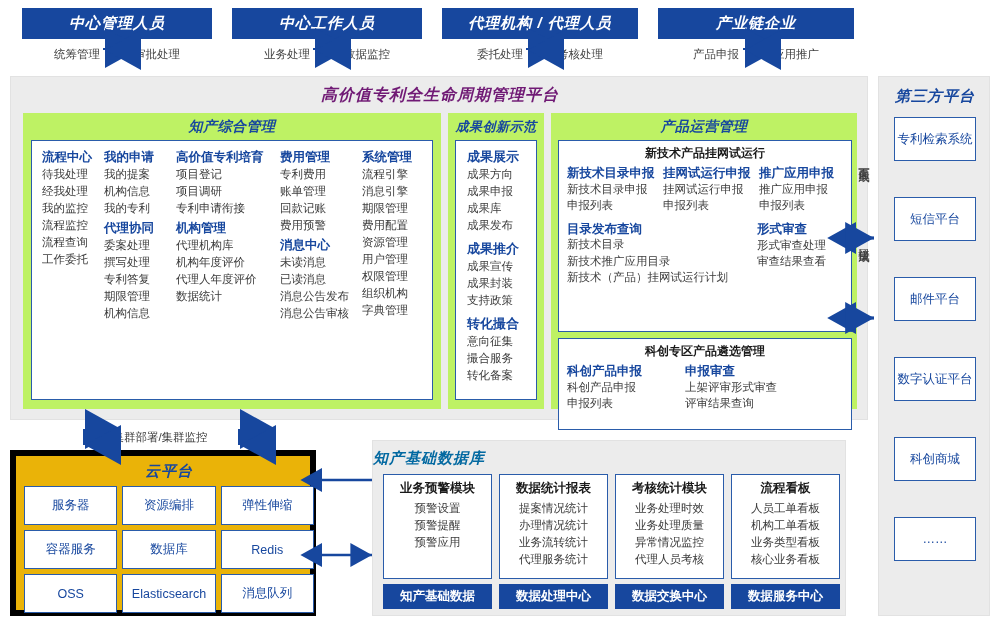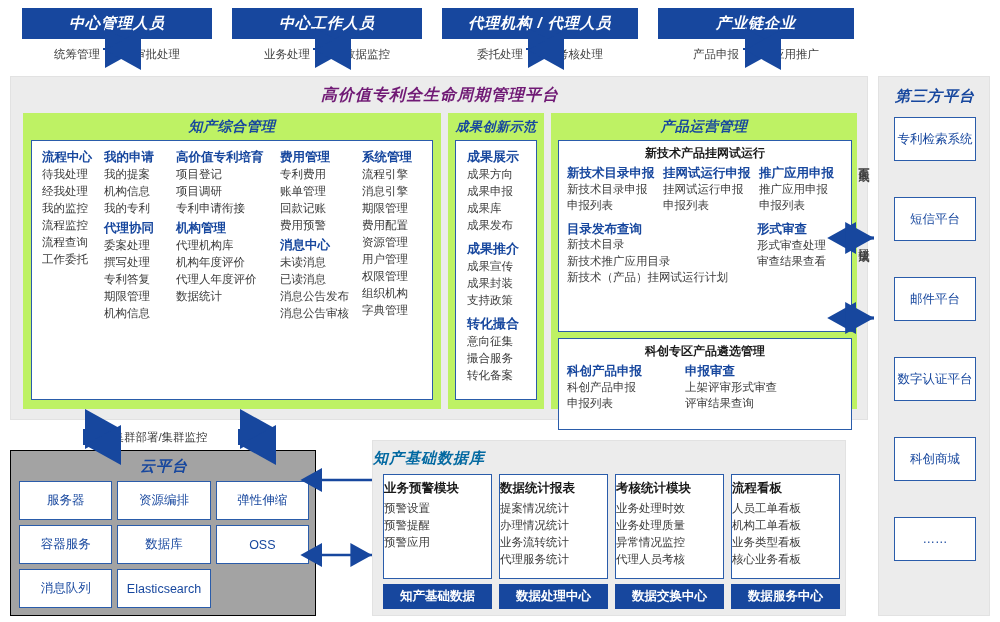--- a/index.html
+++ b/index.html
@@ -65,42 +65,42 @@
     text-align:center;font-size:15px;font-weight:bold;font-style:italic;
     color:#17479e;letter-spacing:1px;
   }
   .tp-box{
     background:#fff;border:1.5px solid #2a5caa;
     display:flex;align-items:center;justify-content:center;
     font-size:12.5px;color:#17479e;font-weight:normal;
   }
 
   
-  .cloud{background:#a3a3a3;border:1px solid #000000;}
+  .cloud{background:#eab308;border:6px solid #000000;}
   .cloud-title{
     text-align:center;font-size:15px;font-weight:bold;font-style:italic;
     color:#17479e;letter-spacing:1px;
   }
   .cloud-grid{display:grid;grid-template-columns:repeat(3,1fr);gap:5px;padding:0 8px;}
   .cloud-cell{
     background:#fff;border:1.5px solid #2a5caa;height:37px;
     display:flex;align-items:center;justify-content:center;
     font-size:12.5px;color:#17479e;
   }
   .cluster-label{font-size:11.5px;color:#3b3b3b;text-align:center;}
 
   
   .db{background:#ececec;border:1px solid #e2e2e2;}
   .db-title{
     text-align:left;font-size:15px;font-weight:bold;font-style:italic;
     color:#0369a1;letter-spacing:1px;
   }
   .db-col{
     background:#fff;border:1.5px solid #2a5caa;
-    display:flex;flex-direction:column;align-items:flex-start;
+    display:flex;flex-direction:column;align-items:center;
   }
   .db-col-head{font-size:12.5px;font-weight:bold;color:#1a1a1a;padding:5px 0 3px;}
   .db-col-item{font-size:11.5px;color:#3b3b3b;line-height:17px;}
   .db-foot{
     background:#17479e;color:#fff;font-size:12.5px;font-weight:bold;
     display:flex;align-items:center;justify-content:center;height:25px;
   }
 </style>
 </head>
 <body>
@@ -325,27 +325,30 @@
       <div class="cloud-cell">
         <span>弹性伸缩</span>
       </div>
       <div class="cloud-cell">
         <span>容器服务</span>
       </div>
       <div class="cloud-cell">
         <span>数据库</span>
       </div>
       <div class="cloud-cell">
+        <span>Redis</span>
+      </div>
+      <div class="cloud-cell">
         <span>OSS</span>
       </div>
       <div class="cloud-cell">
+        <span>Elasticsearch</span>
+      </div>
+      <div class="cloud-cell">
         <span>消息队列</span>
-      </div>
-      <div class="cloud-cell">
-        <span>Elasticsearch</span>
       </div>
     </div>
 </div>
 
 <div class="abs db" style="left:372px;top:440px;width:474px;height:176px;">
   <div class="db-title abs" style="left:0;top:8px;width:474px;">知产基础数据库</div>
   <div id="db-cols" class="abs" style="left:10px;top:33px;width:454px;display:flex;gap:7px;">
       <div style="width: 109px; flex: 0 0 109px;">
         <div class="db-col" style="height: 103px;">
           <div class="db-col-head">业务预警模块</div>

